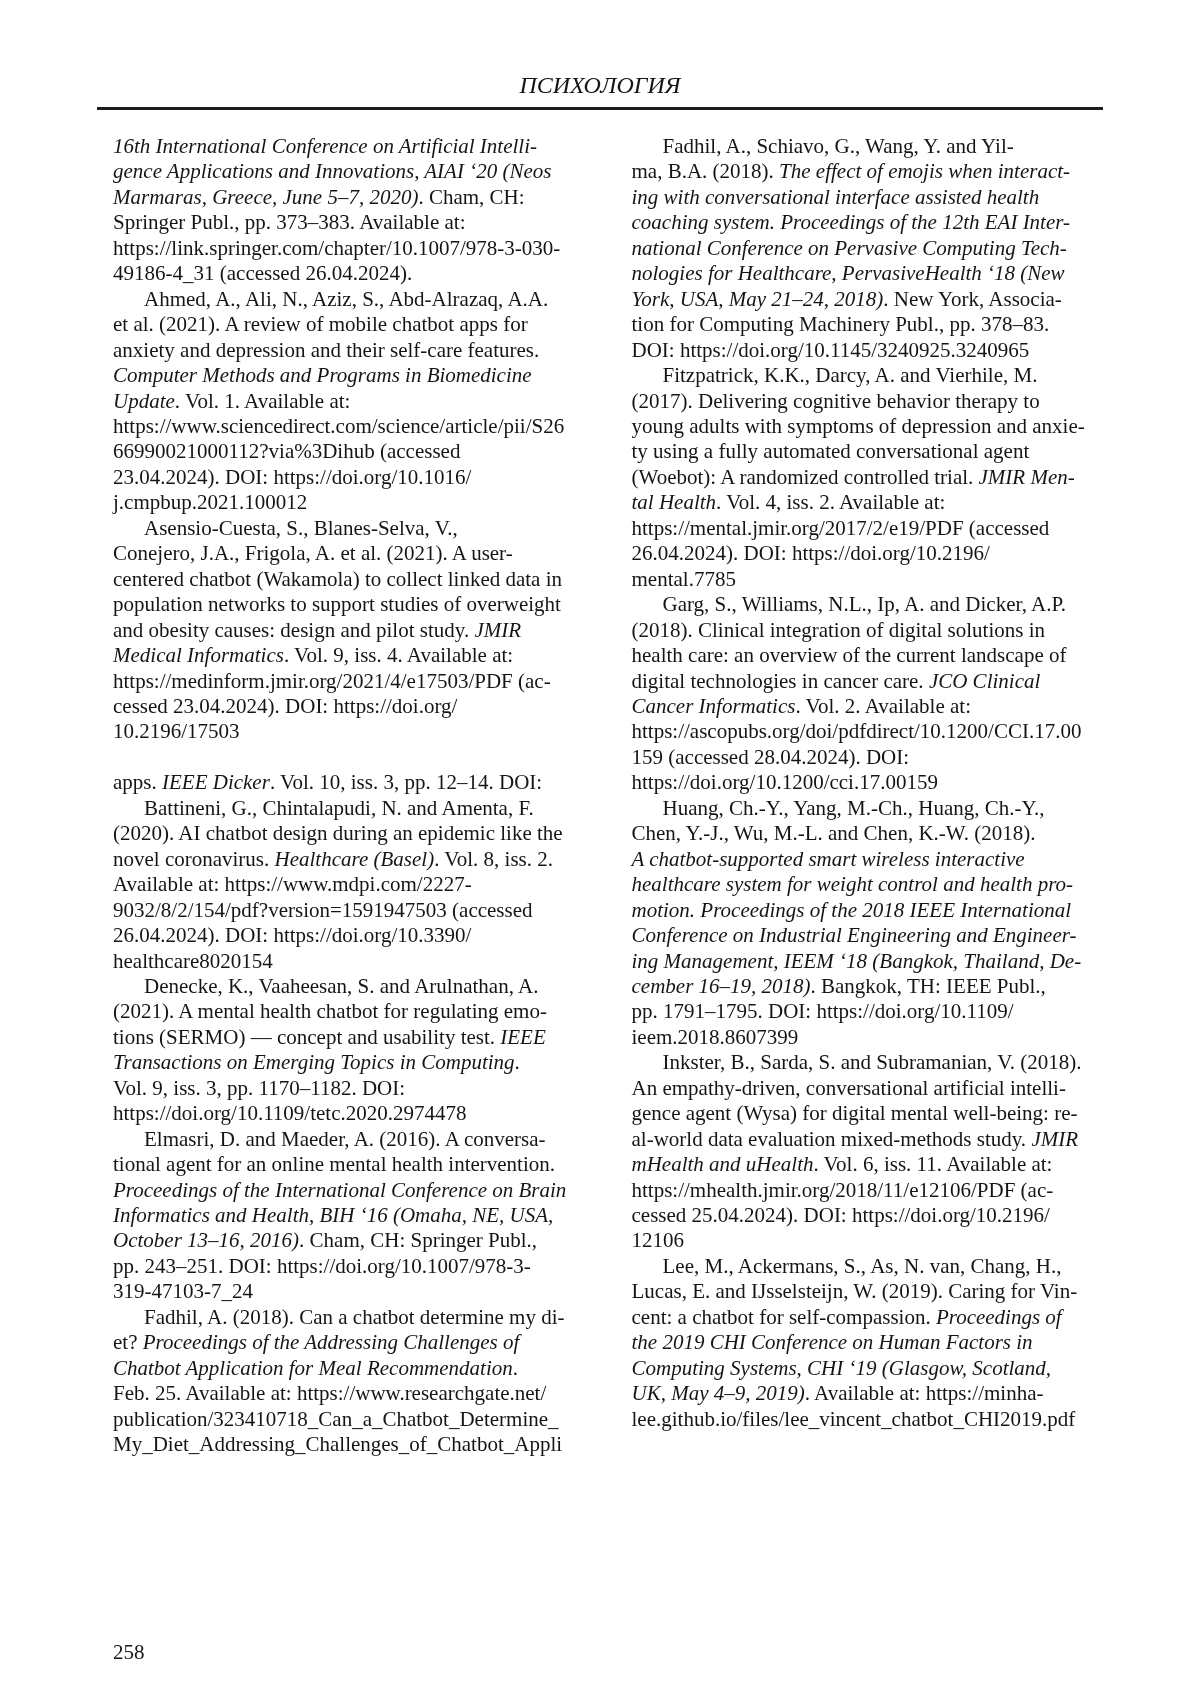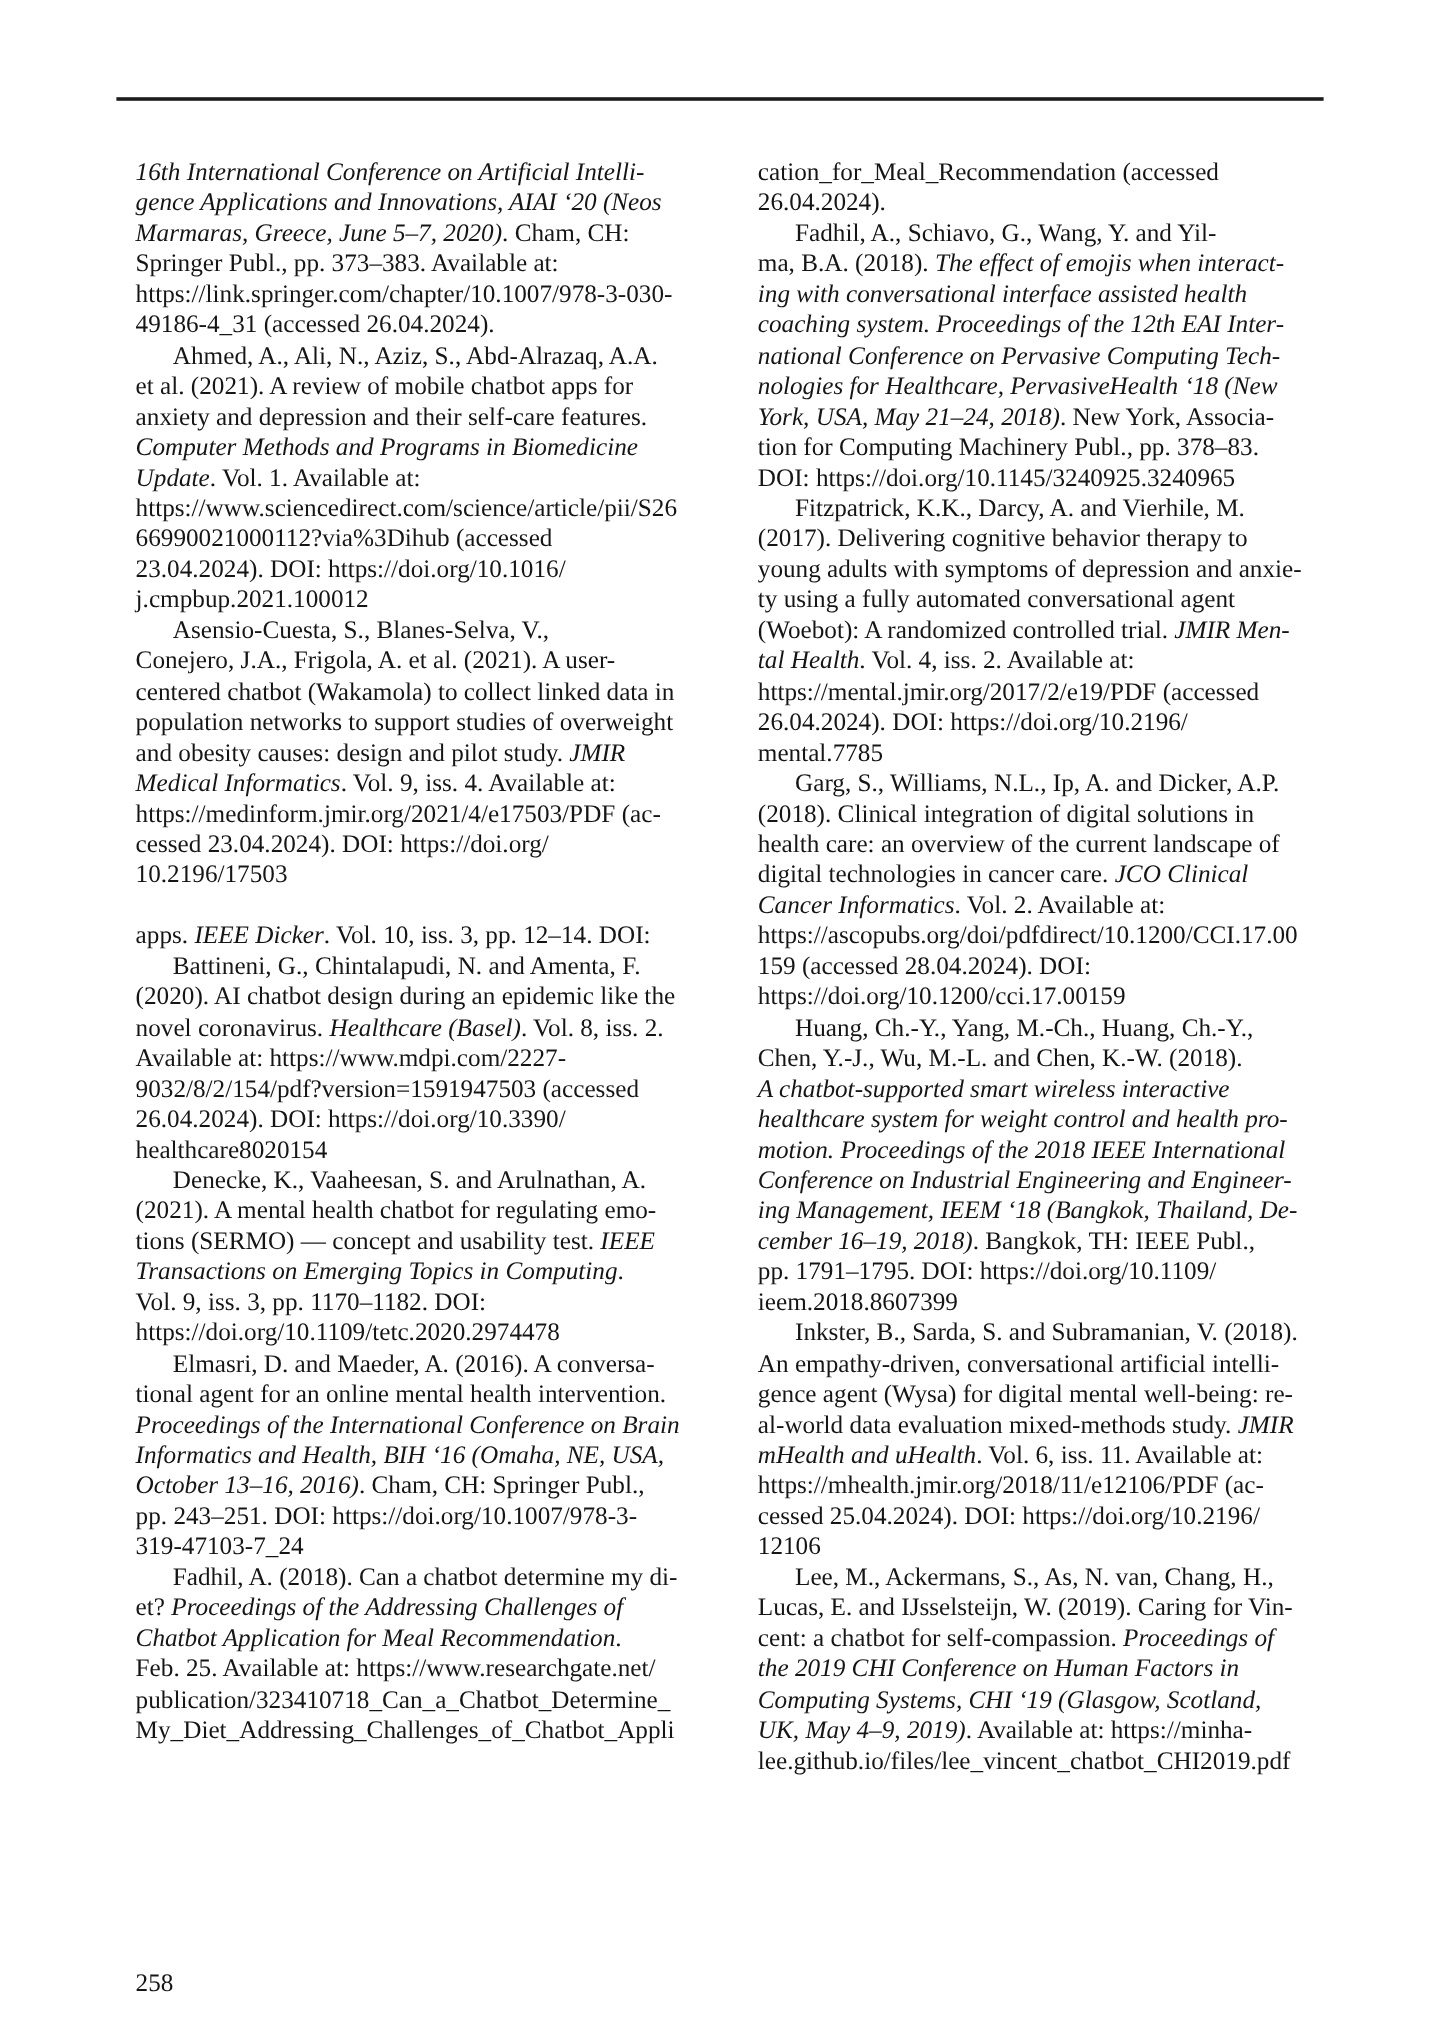--- a/index.html
+++ b/index.html
@@ -36,21 +36,20 @@
   .cols {
     display: flex;
     gap: 68px;
     padding-left: 113px;
     padding-right: 118px;
     margin-top: 24px;
   }
   .col {
     flex: 1 1 0;
     min-width: 0;
-    margin-top: 23px;
   }
   .ref {
     margin: 0;
     font-size: 21px;
     line-height: 25.45px;
     text-align: left;
   }
   .ref.indent {
     text-indent: 31px;
   }
@@ -66,36 +65,36 @@
     top: 1640px;
     font-size: 21px;
     color: #151515;
   }
 </style>
 </head>
 <body>
 
 <div class="page">
   <div class="header">
+    <div class="header-title">ПСИХОЛОГИЯ</div>
     <div class="header-rule"></div>
   </div>
 
   <div class="cols">
     <div class="col" id="col-left">
         <p class="ref"><span class="line"><span class="it">16th International Conference on Artificial Intelli-</span></span><br><span class="line"><span class="it">gence Applications and Innovations, AIAI ‘20 (Neos</span></span><br><span class="line"><span class="it">Marmaras, Greece, June 5–7, 2020)</span><span>. Cham, CH:</span></span><br><span class="line"><span>Springer Publ., pp. 373–383. Available at:</span></span><br><span class="line"><span>https://link.springer.com/chapter/10.1007/978-3-030-</span></span><br><span class="line"><span>49186-4_31 (accessed 26.04.2024).</span></span></p>
         <p class="ref indent"><span class="line"><span>Ahmed, A., Ali, N., Aziz, S., Abd-Alrazaq, A.A.</span></span><br><span class="line"><span>et al. (2021). A review of mobile chatbot apps for</span></span><br><span class="line"><span>anxiety and depression and their self-care features.</span></span><br><span class="line"><span class="it">Computer Methods and Programs in Biomedicine</span></span><br><span class="line"><span class="it">Update</span><span>. Vol. 1. Available at:</span></span><br><span class="line"><span>https://www.sciencedirect.com/science/article/pii/S26</span></span><br><span class="line"><span>66990021000112?via%3Dihub (accessed</span></span><br><span class="line"><span>23.04.2024). DOI: https://doi.org/10.1016/</span></span><br><span class="line"><span>j.cmpbup.2021.100012</span></span></p>
         <p class="ref indent"><span class="line"><span>Asensio-Cuesta, S., Blanes-Selva, V.,</span></span><br><span class="line"><span>Conejero, J.A., Frigola, A. et al. (2021). A user-</span></span><br><span class="line"><span>centered chatbot (Wakamola) to collect linked data in</span></span><br><span class="line"><span>population networks to support studies of overweight</span></span><br><span class="line"><span>and obesity causes: design and pilot study. </span><span class="it">JMIR</span></span><br><span class="line"><span class="it">Medical Informatics</span><span>. Vol. 9, iss. 4. Available at:</span></span><br><span class="line"><span>https://medinform.jmir.org/2021/4/e17503/PDF (ac-</span></span><br><span class="line"><span>cessed 23.04.2024). DOI: https://doi.org/</span></span><br><span class="line"><span>10.2196/17503</span></span></p>
         <p class="ref indent"><br><span class="line"><span>apps. </span><span class="it">IEEE Dicker</span><span>. Vol. 10, iss. 3, pp. 12–14. DOI:</span></span><br></p>
         <p class="ref indent"><span class="line"><span>Battineni, G., Chintalapudi, N. and Amenta, F.</span></span><br><span class="line"><span>(2020). AI chatbot design during an epidemic like the</span></span><br><span class="line"><span>novel coronavirus. </span><span class="it">Healthcare (Basel)</span><span>. Vol. 8, iss. 2.</span></span><br><span class="line"><span>Available at: https://www.mdpi.com/2227-</span></span><br><span class="line"><span>9032/8/2/154/pdf?version=1591947503 (accessed</span></span><br><span class="line"><span>26.04.2024). DOI: https://doi.org/10.3390/</span></span><br><span class="line"><span>healthcare8020154</span></span></p>
         <p class="ref indent"><span class="line"><span>Denecke, K., Vaaheesan, S. and Arulnathan, A.</span></span><br><span class="line"><span>(2021). A mental health chatbot for regulating emo-</span></span><br><span class="line"><span>tions (SERMO) — concept and usability test. </span><span class="it">IEEE</span></span><br><span class="line"><span class="it">Transactions on Emerging Topics in Computing</span><span>.</span></span><br><span class="line"><span>Vol. 9, iss. 3, pp. 1170–1182. DOI:</span></span><br><span class="line"><span>https://doi.org/10.1109/tetc.2020.2974478</span></span></p>
         <p class="ref indent"><span class="line"><span>Elmasri, D. and Maeder, A. (2016). A conversa-</span></span><br><span class="line"><span>tional agent for an online mental health intervention.</span></span><br><span class="line"><span class="it">Proceedings of the International Conference on Brain</span></span><br><span class="line"><span class="it">Informatics and Health, BIH ‘16 (Omaha, NE, USA,</span></span><br><span class="line"><span class="it">October 13–16, 2016)</span><span>. Cham, CH: Springer Publ.,</span></span><br><span class="line"><span>pp. 243–251. DOI: https://doi.org/10.1007/978-3-</span></span><br><span class="line"><span>319-47103-7_24</span></span></p>
         <p class="ref indent"><span class="line"><span>Fadhil, A. (2018). Can a chatbot determine my di-</span></span><br><span class="line"><span>et? </span><span class="it">Proceedings of the Addressing Challenges of</span></span><br><span class="line"><span class="it">Chatbot Application for Meal Recommendation</span><span>.</span></span><br><span class="line"><span>Feb. 25. Available at: https://www.researchgate.net/</span></span><br><span class="line"><span>publication/323410718_Can_a_Chatbot_Determine_</span></span><br><span class="line"><span>My_Diet_Addressing_Challenges_of_Chatbot_Appli</span></span></p>
       </div>
     <div class="col" id="col-right">
-        <p class="ref"><span class="line"><span>cation_for_Meal_Recommendation (accessed</span></span><br><span class="line"><span>26.04.2024).</span></span></p>
         <p class="ref indent"><span class="line"><span>Fadhil, A., Schiavo, G., Wang, Y. and Yil-</span></span><br><span class="line"><span>ma, B.A. (2018). </span><span class="it">The effect of emojis when interact-</span></span><br><span class="line"><span class="it">ing with conversational interface assisted health</span></span><br><span class="line"><span class="it">coaching system. Proceedings of the 12th EAI Inter-</span></span><br><span class="line"><span class="it">national Conference on Pervasive Computing Tech-</span></span><br><span class="line"><span class="it">nologies for Healthcare, PervasiveHealth ‘18 (New</span></span><br><span class="line"><span class="it">York, USA, May 21–24, 2018)</span><span>. New York, Associa-</span></span><br><span class="line"><span>tion for Computing Machinery Publ., pp. 378–83.</span></span><br><span class="line"><span>DOI: https://doi.org/10.1145/3240925.3240965</span></span></p>
         <p class="ref indent"><span class="line"><span>Fitzpatrick, K.K., Darcy, A. and Vierhile, M.</span></span><br><span class="line"><span>(2017). Delivering cognitive behavior therapy to</span></span><br><span class="line"><span>young adults with symptoms of depression and anxie-</span></span><br><span class="line"><span>ty using a fully automated conversational agent</span></span><br><span class="line"><span>(Woebot): A randomized controlled trial. </span><span class="it">JMIR Men-</span></span><br><span class="line"><span class="it">tal Health</span><span>. Vol. 4, iss. 2. Available at:</span></span><br><span class="line"><span>https://mental.jmir.org/2017/2/e19/PDF (accessed</span></span><br><span class="line"><span>26.04.2024). DOI: https://doi.org/10.2196/</span></span><br><span class="line"><span>mental.7785</span></span></p>
         <p class="ref indent"><span class="line"><span>Garg, S., Williams, N.L., Ip, A. and Dicker, A.P.</span></span><br><span class="line"><span>(2018). Clinical integration of digital solutions in</span></span><br><span class="line"><span>health care: an overview of the current landscape of</span></span><br><span class="line"><span>digital technologies in cancer care. </span><span class="it">JCO Clinical</span></span><br><span class="line"><span class="it">Cancer Informatics</span><span>. Vol. 2. Available at:</span></span><br><span class="line"><span>https://ascopubs.org/doi/pdfdirect/10.1200/CCI.17.00</span></span><br><span class="line"><span>159 (accessed 28.04.2024). DOI:</span></span><br><span class="line"><span>https://doi.org/10.1200/cci.17.00159</span></span></p>
         <p class="ref indent"><span class="line"><span>Huang, Ch.-Y., Yang, M.-Ch., Huang, Ch.-Y.,</span></span><br><span class="line"><span>Chen, Y.-J., Wu, M.-L. and Chen, K.-W. (2018).</span></span><br><span class="line"><span class="it">A chatbot-supported smart wireless interactive</span></span><br><span class="line"><span class="it">healthcare system for weight control and health pro-</span></span><br><span class="line"><span class="it">motion. Proceedings of the 2018 IEEE International</span></span><br><span class="line"><span class="it">Conference on Industrial Engineering and Engineer-</span></span><br><span class="line"><span class="it">ing Management, IEEM ‘18 (Bangkok, Thailand, De-</span></span><br><span class="line"><span class="it">cember 16–19, 2018)</span><span>. Bangkok, TH: IEEE Publ.,</span></span><br><span class="line"><span>pp. 1791–1795. DOI: https://doi.org/10.1109/</span></span><br><span class="line"><span>ieem.2018.8607399</span></span></p>
         <p class="ref indent"><span class="line"><span>Inkster, B., Sarda, S. and Subramanian, V. (2018).</span></span><br><span class="line"><span>An empathy-driven, conversational artificial intelli-</span></span><br><span class="line"><span>gence agent (Wysa) for digital mental well-being: re-</span></span><br><span class="line"><span>al-world data evaluation mixed-methods study. </span><span class="it">JMIR</span></span><br><span class="line"><span class="it">mHealth and uHealth</span><span>. Vol. 6, iss. 11. Available at:</span></span><br><span class="line"><span>https://mhealth.jmir.org/2018/11/e12106/PDF (ac-</span></span><br><span class="line"><span>cessed 25.04.2024). DOI: https://doi.org/10.2196/</span></span><br><span class="line"><span>12106</span></span></p>
         <p class="ref indent"><span class="line"><span>Lee, M., Ackermans, S., As, N. van, Chang, H.,</span></span><br><span class="line"><span>Lucas, E. and IJsselsteijn, W. (2019). Caring for Vin-</span></span><br><span class="line"><span>cent: a chatbot for self-compassion. </span><span class="it">Proceedings of</span></span><br><span class="line"><span class="it">the 2019 CHI Conference on Human Factors in</span></span><br><span class="line"><span class="it">Computing Systems, CHI ‘19 (Glasgow, Scotland,</span></span><br><span class="line"><span class="it">UK, May 4–9, 2019)</span><span>. Available at: https://minha-</span></span><br><span class="line"><span>lee.github.io/files/lee_vincent_chatbot_CHI2019.pdf</span></span></p>
       </div>
   </div>
 
   <div class="page-number">258</div>

